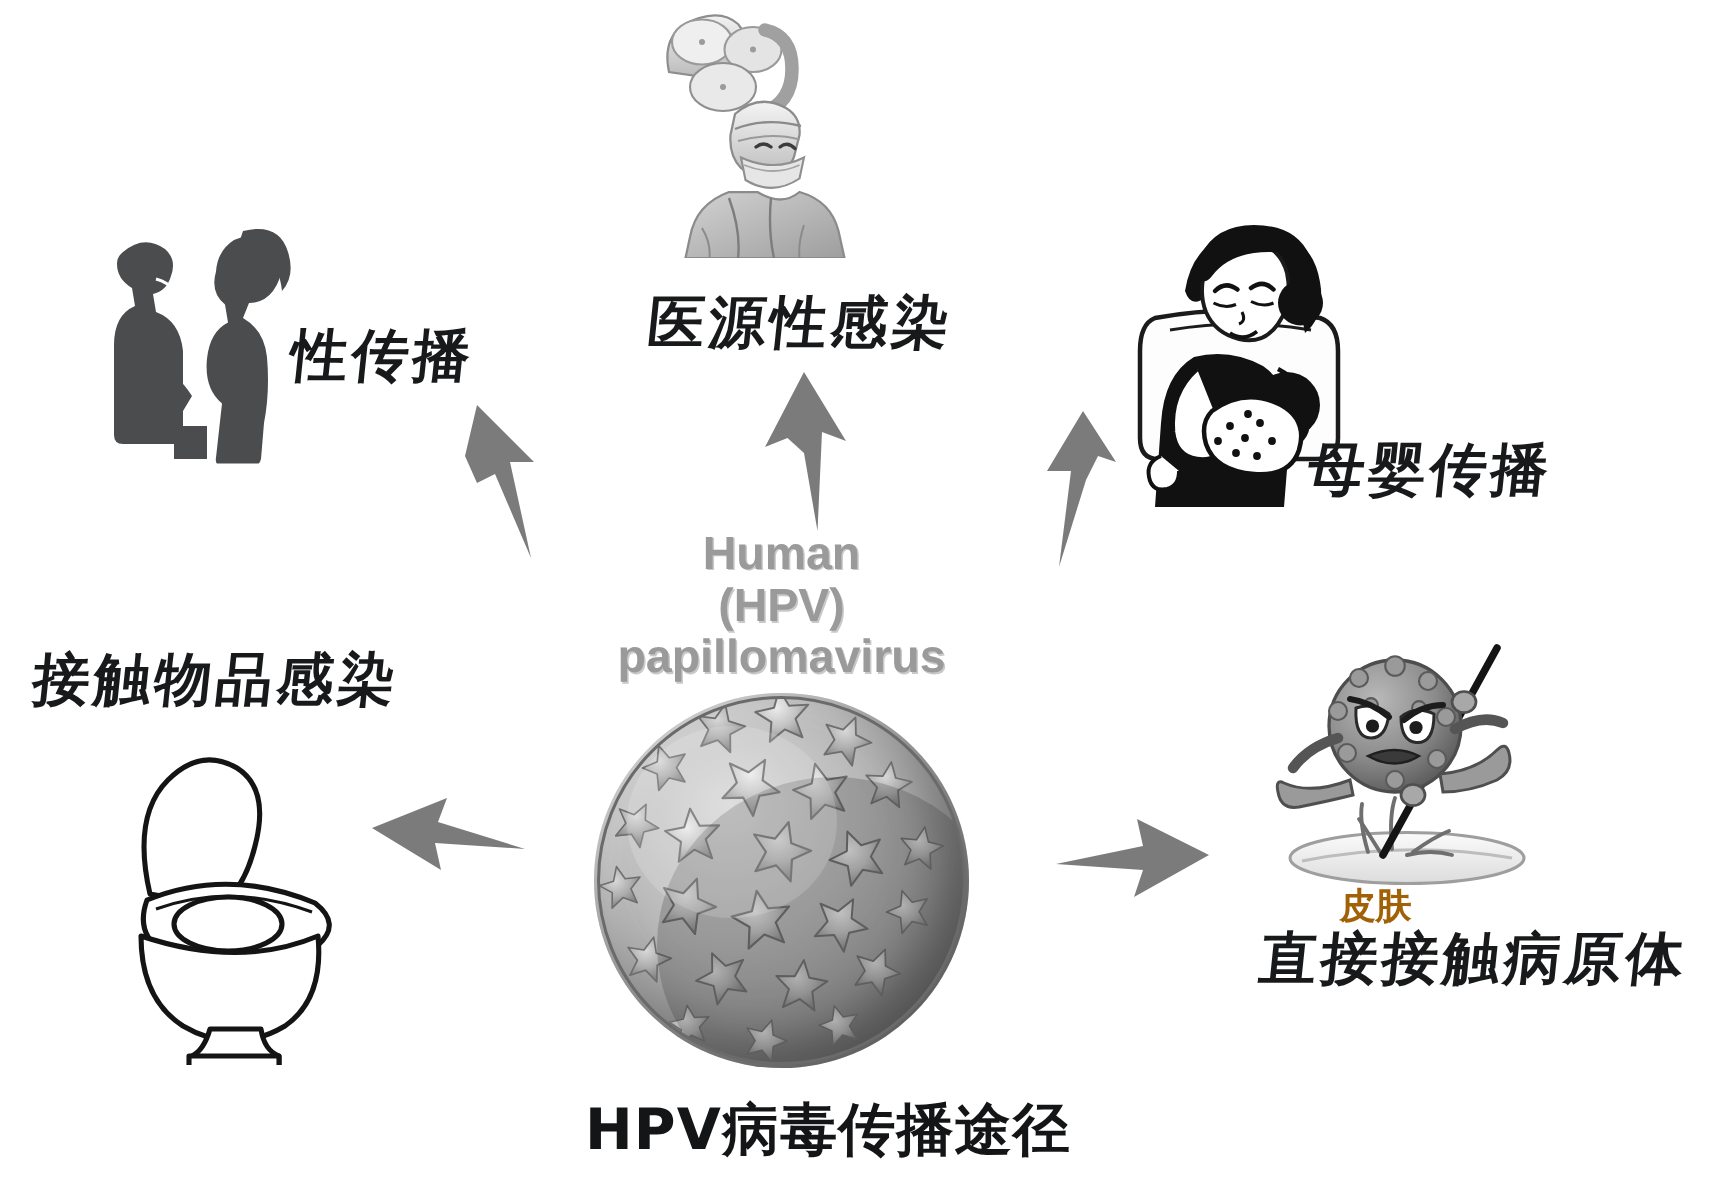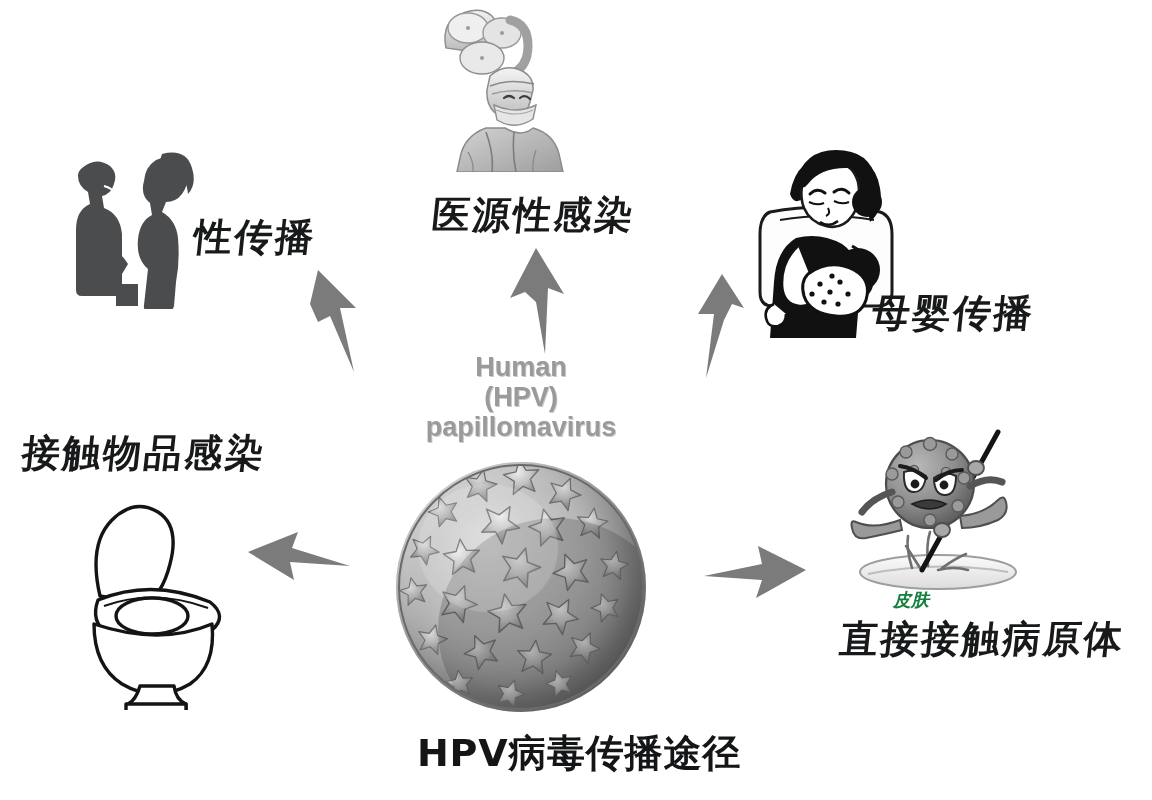--- a/index.html
+++ b/index.html
@@ -29,34 +29,33 @@
     font-family:"DejaVu Sans","Liberation Sans",sans-serif;
     color:#141516;
     font-weight:700;
     font-size:38px;
     letter-spacing:.02em;
     white-space:nowrap;
   }
   .hpv-name{
     font-family:"Liberation Sans","DejaVu Sans",sans-serif;
     font-weight:700;
-    font-size:27px;
+    font-size:31px;
     line-height:1.12;
     color:#9a9a9a;
     text-align:center;
     text-shadow:1px 1px 0 #c9c9c9;
     white-space:nowrap;
   }
   .skin-label{
     font-family:"DejaVu Sans","Liberation Sans",sans-serif;
     font-weight:700;
-    font-size:18px;
-    color:#15803d;
+    font-size:24px;
+    color:#a16207;
     white-space:nowrap;
-    font-style:italic;
   }
 
   
   .arrow svg{display:block;}
   .arrow path{fill:#7b7b7b;}
 
   
   .capsid{width:250px;height:250px;position:relative;}
   .capsid .ball{
     position:absolute;inset:0;border-radius:50%;
@@ -375,15 +374,15 @@
   <div class="node skin-label" style="left:893px;top:588px;">皮肤</div>
 
   <div class="node cn-label" style="left:840px;top:620px;">直接接触病原体</div>
 
   <div class="node arrow" style="left:700px;top:540px;width:112px;height:80px;">
     <svg viewBox="0 0 112 80" width="112" height="80" aria-hidden="true">
       <path d="M106 30 L58 6 L62 24 L4 36 L62 40 L56 58 Z"></path>
     </svg>
   </div>
 
-  <div class="node title-bottom" style="left:390px;top:728px;margin-left:27px;">HPV病毒传播途径</div>
+  <div class="node title-bottom" style="left:390px;top:728px;">HPV病毒传播途径</div>
 
 </div>
 
 </body></html>

